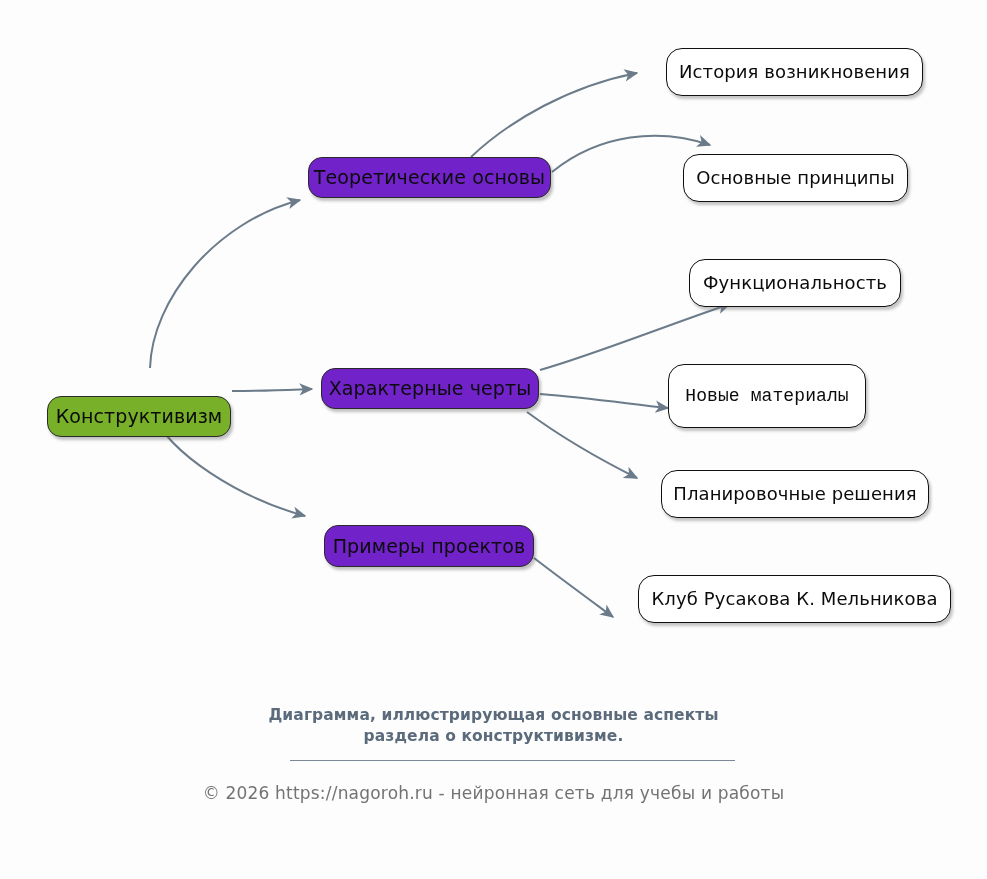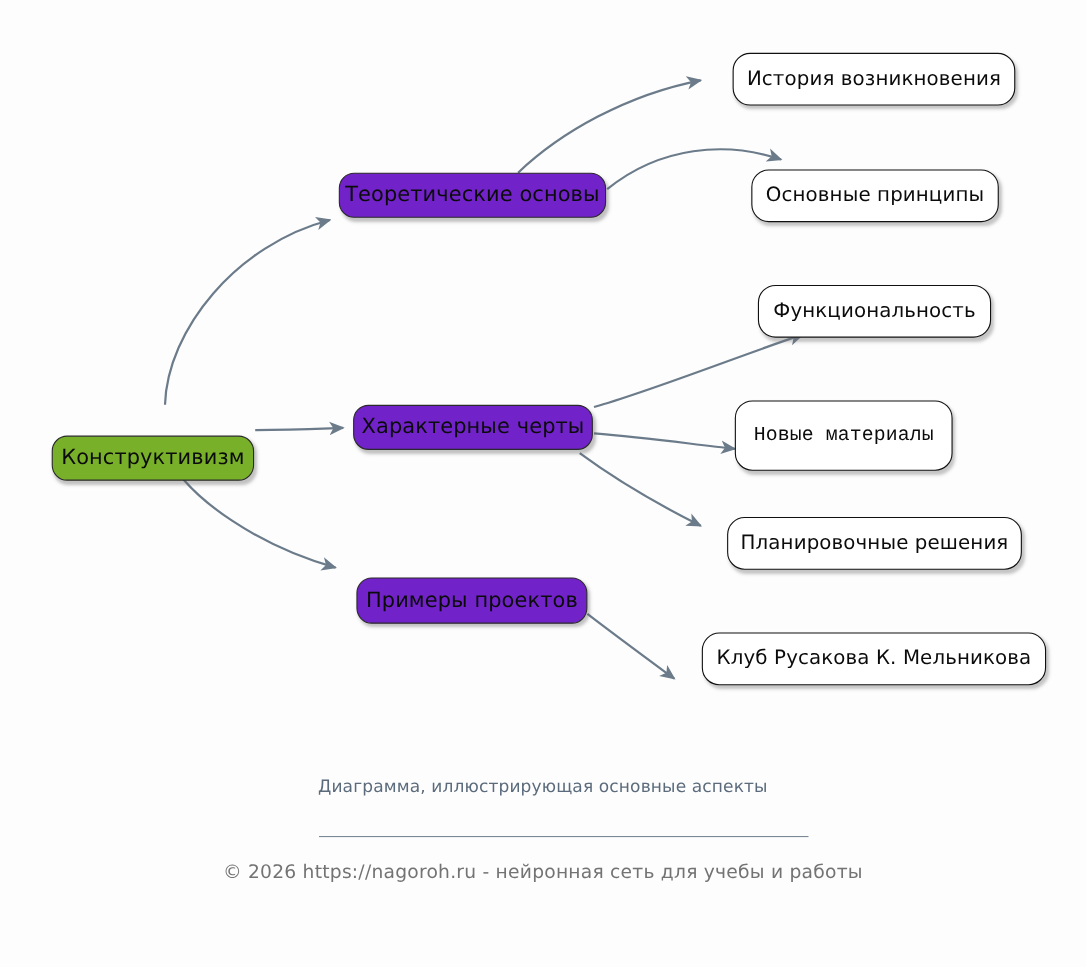--- a/index.html
+++ b/index.html
@@ -71,21 +71,21 @@
   }
   #caption-block {
     position: absolute;
     left: 0;
     top: 705px;
     width: 987px;
     text-align: center;
   }
   .caption-line {
     font-size: 15.5px;
-    font-weight: normal;
+    font-weight: bold;
     color: #5b6b7c;
     line-height: 21px;
     letter-spacing: 0.1px;
   }
   #caption-divider {
     position: absolute;
     left: 290px;
     top: 760px;
     width: 445px;
     height: 1px;
@@ -154,19 +154,20 @@
       <div class="node leaf" style="left: 649px; top: 470px; width: 268px; height: 48px;">
         <span class="node-label">Планировочные решения</span>
       </div>
       <div class="node leaf" style="left: 626px; top: 575px; width: 313px; height: 48px;">
         <span class="node-label">Клуб Русакова К. Мельникова</span>
       </div>
     </div>
 
   <div id="caption-block">
     <div class="caption-line">Диаграмма, иллюстрирующая основные аспекты</div>
+    <div class="caption-line">раздела о конструктивизме.</div>
   </div>
 
   <div id="caption-divider"></div>
 
   <div id="footer">© 2026 https://nagoroh.ru - нейронная сеть для учебы и работы</div>
 
 </div>
 
 </body></html>

